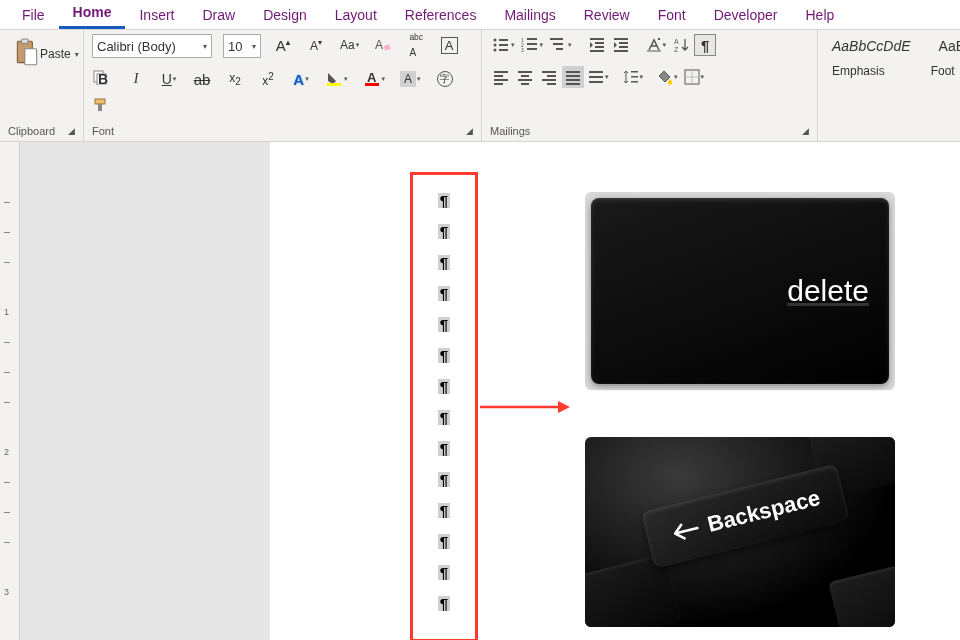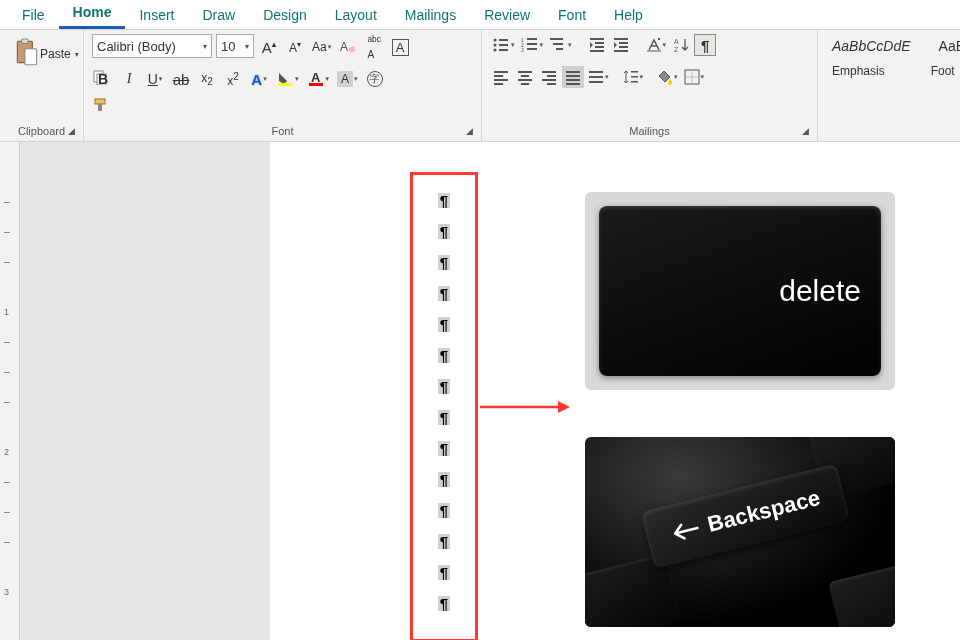--- a/index.html
+++ b/index.html
@@ -1,33 +1,33 @@
 <!DOCTYPE html>
 <html><head>
 <meta charset="utf-8">
 <style>
 * { margin: 0; padding: 0; box-sizing: border-box; font-family: 'Segoe UI', Tahoma, sans-serif; }
 body { background: #fff; font-size: 12px; color: #333; overflow: hidden; }
 .app { width: 960px; height: 640px; display: flex; flex-direction: column; }
 
 .tabs { display: flex; background: #fff; border-bottom: 1px solid #d4d4d4; padding: 0 8px; height: 30px; align-items: flex-end; }
-.tab { padding: 6px 14px; cursor: pointer; font-size: 14px; color: #0f766e; }
+.tab { padding: 6px 14px; cursor: pointer; font-size: 14px; color: #701a75; }
 .tab.active { border-bottom: 3px solid #185abd; font-weight: 600; }
 
 .ribbon { display: flex; background: #f3f2f1; border-bottom: 1px solid #d4d4d4; height: 112px; }
 .group { display: flex; flex-direction: column; padding: 4px 8px 2px 8px; border-right: 1px solid #d4d4d4; }
 .group-content { flex: 1; display: flex; align-items: flex-start; gap: 4px; }
-.group-label { display: flex; justify-content: center; align-items: center; font-size: 11px; color: #555; padding: 2px 0; position: relative; }
+.group-label { display: flex; justify-content: flex-start; align-items: center; font-size: 11px; color: #555; padding: 2px 0; position: relative; }
 .group-label .dl { position: absolute; right: 0; font-size: 9px; color: #555; }
 
 .clipboard-main { display: flex; flex-direction: row; align-items: center; padding: 4px 6px; }
 .paste-icon { width: 26px; height: 30px; margin-bottom: 2px; }
 .side-icons { display: flex; flex-direction: column; gap: 6px; padding-top: 4px; }
 
-.font-row { display: flex; align-items: flex-end; gap: 4px; margin-bottom: 6px; }
+.font-row { display: flex; align-items: flex-start; gap: 11px; margin-bottom: 6px; }
 .font-select { border: 1px solid #ababab; background: #fff; padding: 2px 4px; font-size: 13px; height: 24px; display: flex; align-items: center; justify-content: space-between; }
 .font-name { width: 120px; }
 .font-size { width: 38px; }
 .caret { font-size: 8px; color: #555; margin-left: 4px; }
 
 .btn { display: inline-flex; align-items: center; justify-content: center; min-width: 22px; height: 22px; cursor: pointer; padding: 0 2px; }
 .btn svg { display: block; }
 .btn-dd { display: inline-flex; align-items: center; }
 .btn-dd .caret { font-size: 7px; margin-left: 1px; }
 
@@ -44,41 +44,43 @@
 .gutter { width: 250px; background: #e6e6e6; }
 .page { flex: 1; background: #fff; position: relative; padding-top: 20px; }
 
 .redbox { position: absolute; border: 3px solid #ff3b30; }
 .pilcrow-col { display: flex; flex-direction: column; align-items: center; gap: 16px; padding: 18px 8px 8px 8px; }
 .pmark { font-size: 15px; font-weight: bold; color: #000; background: #d0d0d0; padding: 0 2px; line-height: 1; }
 
 .arrow { position: absolute; }
 
 .keycap { position: absolute; border-radius: 6px; display: flex; align-items: center; justify-content: center; }
-.delete-wrap { background: #d8d8d8; padding: 14px; }
+.delete-wrap { background: #d8d8d8; padding: 6px; text-decoration: underline; }
 .delete-key { background: linear-gradient(160deg, #1a1a1a, #000); color: #fff; border-radius: 8px; width: 100%; height: 100%; display: flex; align-items: center; justify-content: flex-end; padding-right: 20px; font-size: 30px; font-family: Arial, sans-serif; box-shadow: inset 0 2px 4px rgba(255,255,255,0.15), 0 2px 6px rgba(0,0,0,0.4); }
 .backspace-img { background: radial-gradient(ellipse at 30% 20%, #3a3a3a, #000 70%); position: relative; overflow: hidden; }
 .backspace-key { position: absolute; background: linear-gradient(160deg, #2a2a2a, #0a0a0a); color: #fff; border-radius: 8px; transform: rotate(-14deg); padding: 16px 24px; font-size: 22px; font-weight: bold; display: flex; align-items: center; gap: 10px; box-shadow: inset 0 2px 4px rgba(255,255,255,0.12), 0 4px 10px rgba(0,0,0,0.6); }
 .backspace-extra { position: absolute; background: linear-gradient(160deg, #1e1e1e, #050505); border-radius: 6px; transform: rotate(-14deg); box-shadow: inset 0 2px 3px rgba(255,255,255,0.08); }
 </style>
 </head>
 <body>
 
 <div class="app">
 
   <div class="tabs">
     <div class="tab">File</div>
     <div class="tab active">Home</div>
     <div class="tab">Insert</div>
     <div class="tab">Draw</div>
     <div class="tab">Design</div>
     <div class="tab">Layout</div>
+    <div class="tab">References</div>
     <div class="tab">Mailings</div>
     <div class="tab">Review</div>
     <div class="tab">Font</div>
+    <div class="tab">Developer</div>
     <div class="tab">Help</div>
   </div>
 
   <div class="ribbon">
 
     <div class="group" style="width:84px">
       <div class="group-content">
         <div class="clipboard-main">
           <svg class="paste-icon" viewBox="0 0 24 28">
             <rect x="3" y="3" width="14" height="20" rx="1" fill="#c49a6c" stroke="#7a5c3a"></rect>

